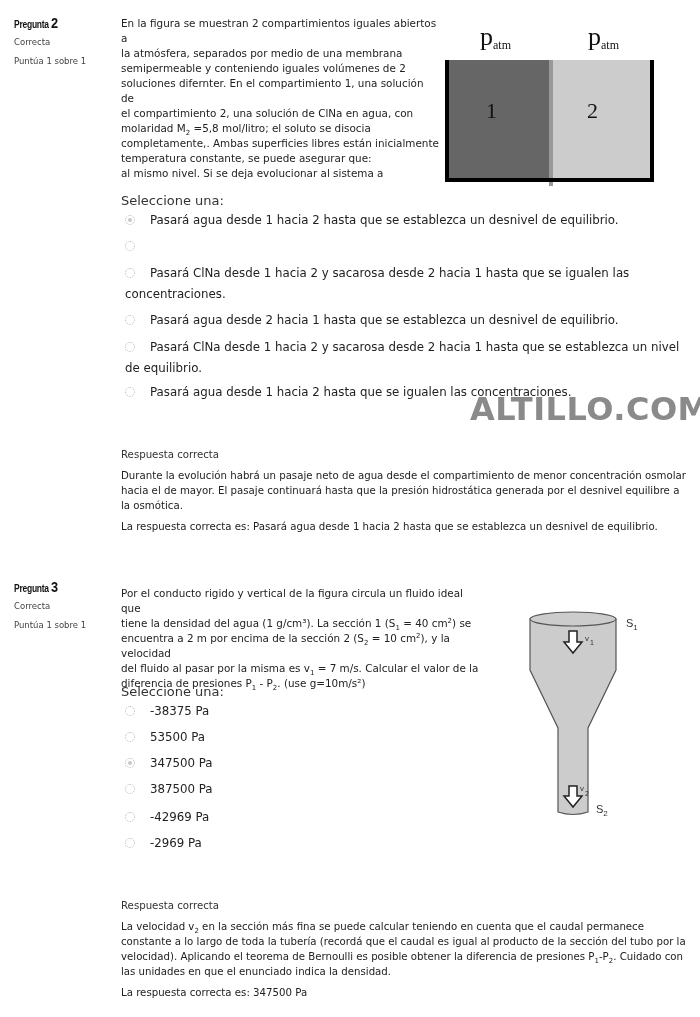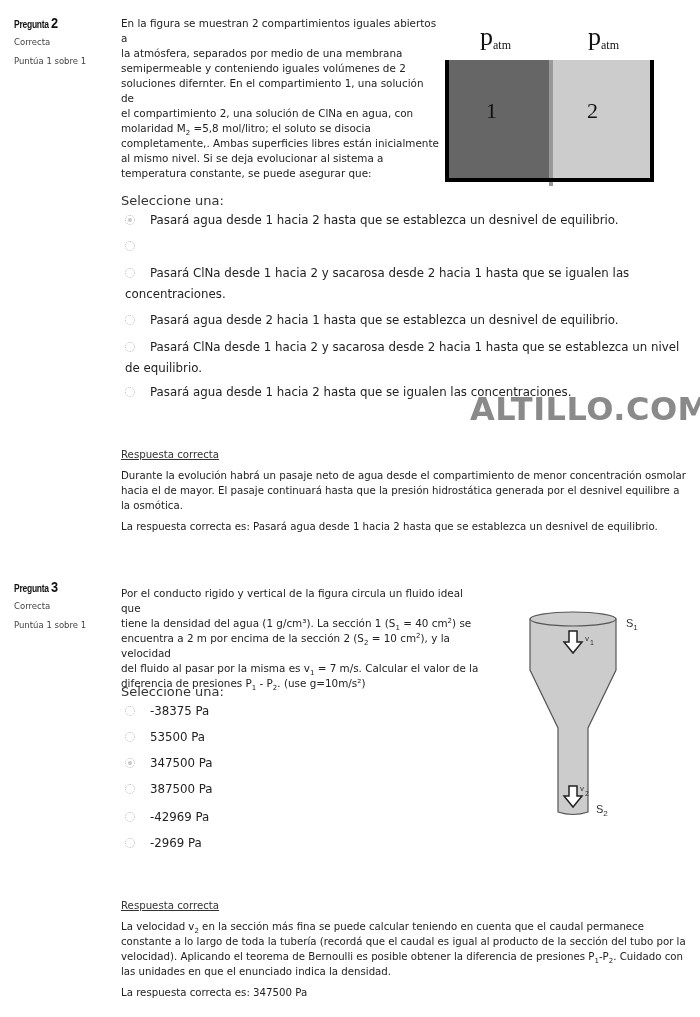--- a/index.html
+++ b/index.html
@@ -22,21 +22,21 @@
     .radio {
       display:inline-block; width:10px; height:10px; border-radius:50%;
       border:1px dotted #bbb; box-sizing:border-box; vertical-align:-1px;
       margin-right:15px; position:relative; background:#fff;
     }
     .radio.checked::after {
       content:""; position:absolute; left:2px; top:2px; width:4px; height:4px; border-radius:50%; background:#c8c8c8;
     }
 
     .feedback { position:absolute; left:121px; width:570px; font-size:10.2px; line-height:15px; color:#222; }
-    .feedback .fb-title { color:#333; margin-bottom:6px;text-decoration:underline; }
+    .feedback .fb-title { color:#333; margin-bottom:6px; }
     .feedback p { margin:0 0 6px 0; }
     .feedback sub { font-size:7px; vertical-align:-3px; line-height:0; }
 
     .watermark {
       position:absolute; left:470px; top:390px; font-family:"DejaVu Sans", sans-serif;
       font-weight:bold; font-size:32px; color:#8a8a8a; letter-spacing:0.5px;
     }
 
     
     .osm { position:absolute; left:440px; top:20px; width:225px; height:165px; }
@@ -63,22 +63,22 @@
 </div>
 
 <div class="qtext" style="top:16px; width:318px;">
   <div>En la figura se muestran 2 compartimientos iguales  abiertos a</div>
   <div>la atmósfera, separados  por medio de una membrana</div>
   <div>semipermeable y conteniendo iguales volúmenes de 2</div>
   <div>soluciones difernter. En el compartimiento 1, una solución de</div>
   <div>el compartimiento 2, una solución de ClNa en agua, con</div>
   <div><span>molaridad M</span><sub>2</sub><span> =5,8 mol/litro; el soluto se disocia</span></div>
   <div>completamente,. Ambas superficies libres están inicialmente</div>
+  <div>temperatura constante, se puede asegurar que:</div>
   <div>al mismo nivel. Si se deja evolucionar al sistema a</div>
-  <div>temperatura constante, se puede asegurar que:</div>
 </div>
 
 <div class="osm">
   <div class="patm" style="left:40px;"><span>p</span><sub>atm</sub></div>
   <div class="patm" style="left:148px;"><span>p</span><sub>atm</sub></div>
   <div class="comp1"></div>
   <div class="comp2"></div>
   <div class="membrane"></div>
   <div class="wall-l"></div>
   <div class="wall-r"></div>

